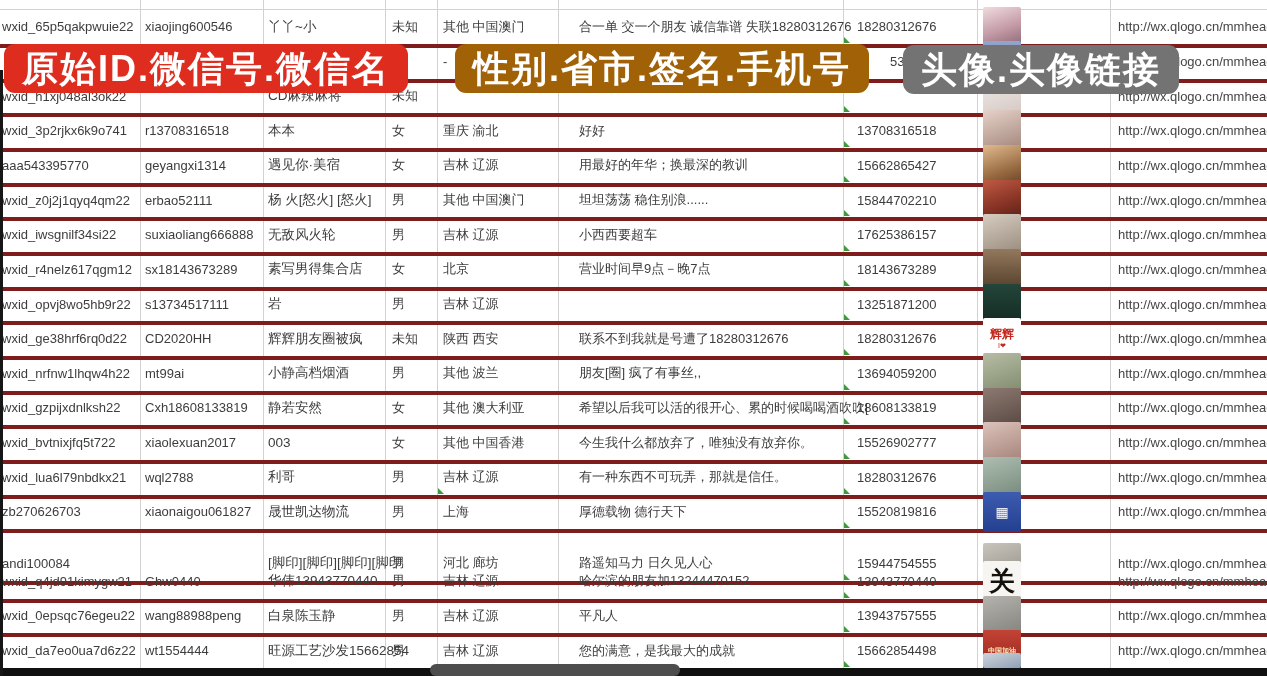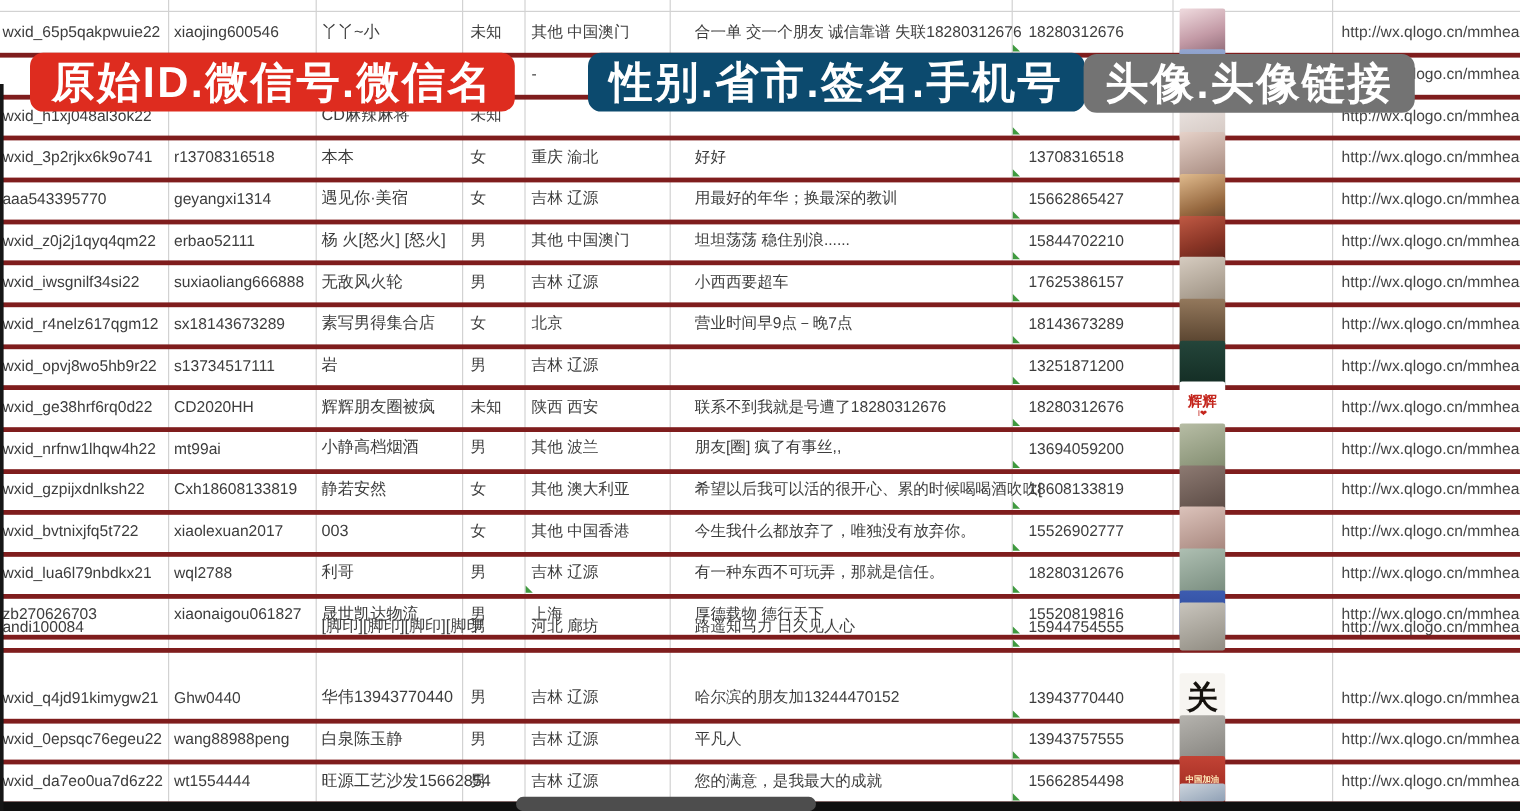--- a/index.html
+++ b/index.html
@@ -40,21 +40,21 @@
   }
   .avatar .av-label{font-weight:bold;line-height:1;}
   .avatar .av-sub{font-size:7px;line-height:1;margin-top:2px;}
   .banner{
     position:absolute;z-index:10;
     background:#de2c1f;color:#ffffff;
     font-weight:bold;font-size:36px;line-height:49px;height:49px;
     padding:0 18px;border-radius:11px;letter-spacing:2px;
     white-space:nowrap;
   }
-  #banner-left{left:4px;top:44px;margin-left:21px;}
+  #banner-left{left:4px;top:44px;}
   #banner-middle{left:455px;top:44px;}
   #banner-right{left:903px;top:45px;}
   #left-edge{position:absolute;left:0;top:70px;width:3px;height:606px;background:#161616;z-index:12;}
   #bottom-bar{position:absolute;left:0;top:668px;width:1267px;height:8px;background:#101010;z-index:11;}
   #scroll-thumb{position:absolute;left:430px;top:664px;width:250px;height:12px;border-radius:6px;background:#4d4d4d;z-index:12;}
   #extra-avatar{position:absolute;left:983px;top:653px;width:38px;height:15px;border-radius:2px;z-index:3;}
 </style>
 </head>
 <body>
 
@@ -264,21 +264,21 @@
       <div class="cell c-d">男</div>
       <div class="cell c-f">厚德载物 德行天下</div>
       <div class="cell c-g">15520819816<div class="gmark"></div></div>
       <div class="cell c-h">
         <div class="avatar" style="background: linear-gradient(rgb(61, 92, 176), rgb(36, 63, 143));">
           <span class="av-label" style="color: rgb(255, 255, 255); font-size: 14px;">▦</span>
         </div>
       </div>
       <div class="cell c-i">http://wx.qlogo.cn/mmhead</div>
     </div>
-    <div class="row" style="top: 505px;">
+    <div class="row" style="top: 546px;">
       <div class="cell c-a">andi100084</div>
       <div class="cell c-c">[脚印][脚印][脚印][脚印</div>
       <div class="cell c-e">河北 廊坊</div>
       <div class="cell c-d">男</div>
       <div class="cell c-f">路遥知马力 日久见人心</div>
       <div class="cell c-g">15944754555<div class="gmark"></div></div>
       <div class="cell c-h">
         <div class="avatar" style="background: linear-gradient(160deg, rgb(201, 197, 189), rgb(144, 140, 130));"></div>
       </div>
       <div class="cell c-i">http://wx.qlogo.cn/mmhead</div>
@@ -322,19 +322,19 @@
       <div class="cell c-h">
         <div class="avatar" style="background: linear-gradient(rgb(194, 67, 53), rgb(151, 36, 27));">
           <span class="av-label" style="color: rgb(255, 233, 184); font-size: 7px;">中国加油</span>
         </div>
       </div>
       <div class="cell c-i">http://wx.qlogo.cn/mmhead</div>
     </div>
   </div>
 
 <div class="banner" id="banner-left" style="background: rgb(222, 44, 31); color: rgb(255, 255, 255);">原始ID.微信号.微信名</div>
-<div class="banner" id="banner-middle" style="background: #0c4a6e; color: rgb(255, 255, 255); margin-left: 35px;">性别.省市.签名.手机号</div>
+<div class="banner" id="banner-middle" style="background: #a16207; color: rgb(255, 255, 255);">性别.省市.签名.手机号</div>
 <div class="banner" id="banner-right" style="background: #737373; color: rgb(255, 255, 255);">头像.头像链接</div>
 
 <div id="extra-avatar" style="background: linear-gradient(160deg, rgb(205, 213, 221), rgb(143, 160, 181));"></div>
 <div id="left-edge"></div>
 <div id="bottom-bar"></div>
 <div id="scroll-thumb"></div>
 
 </body></html>

